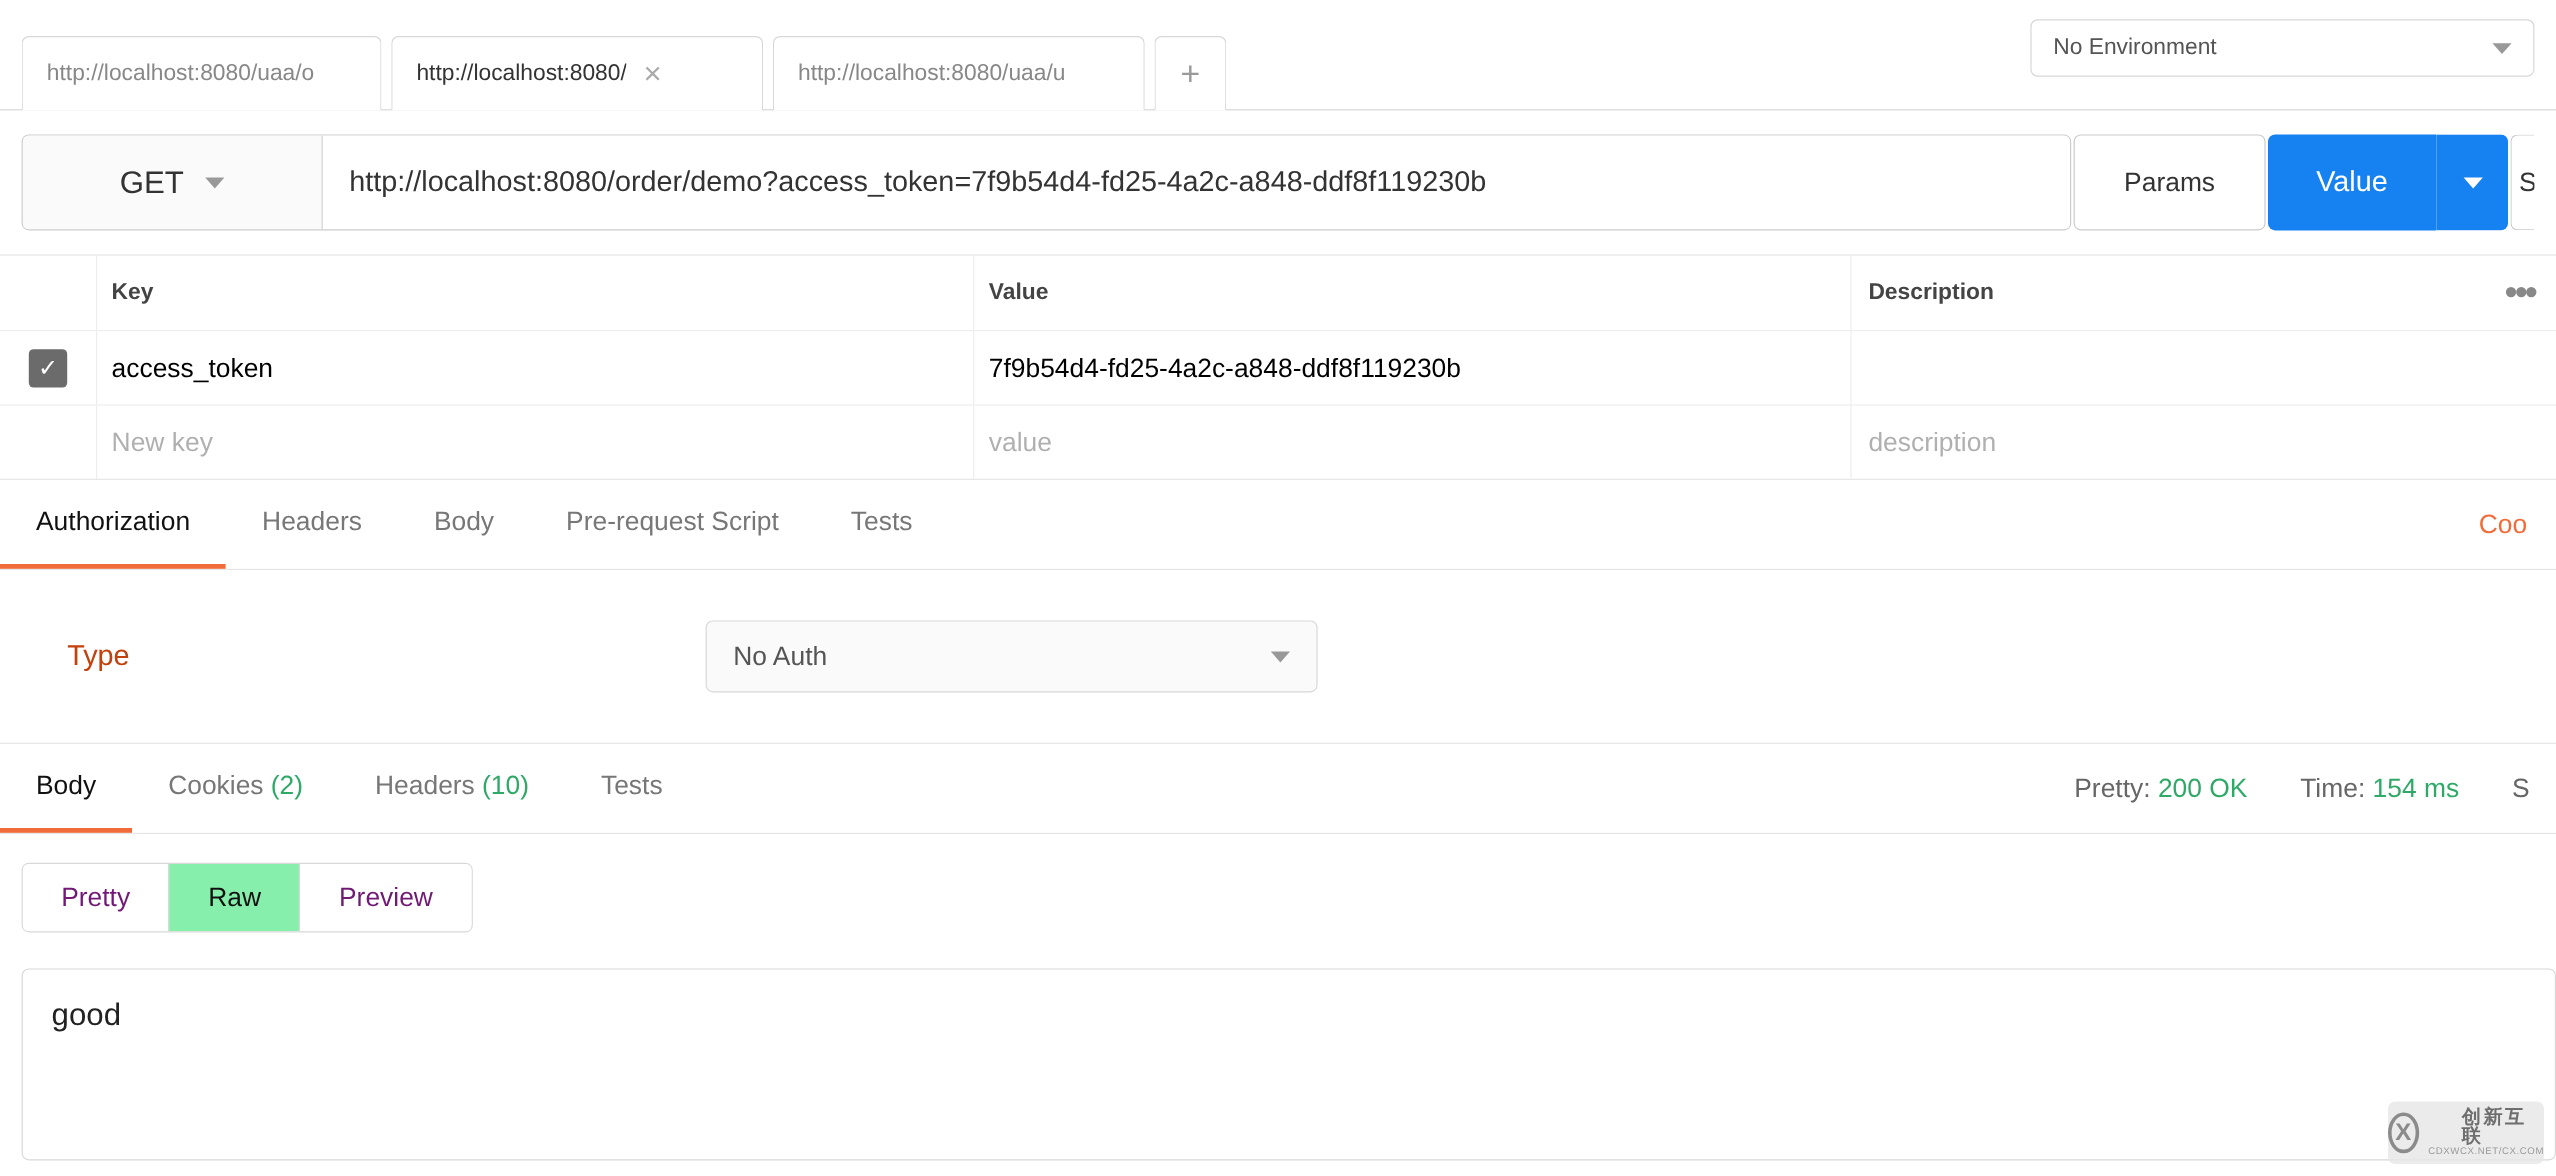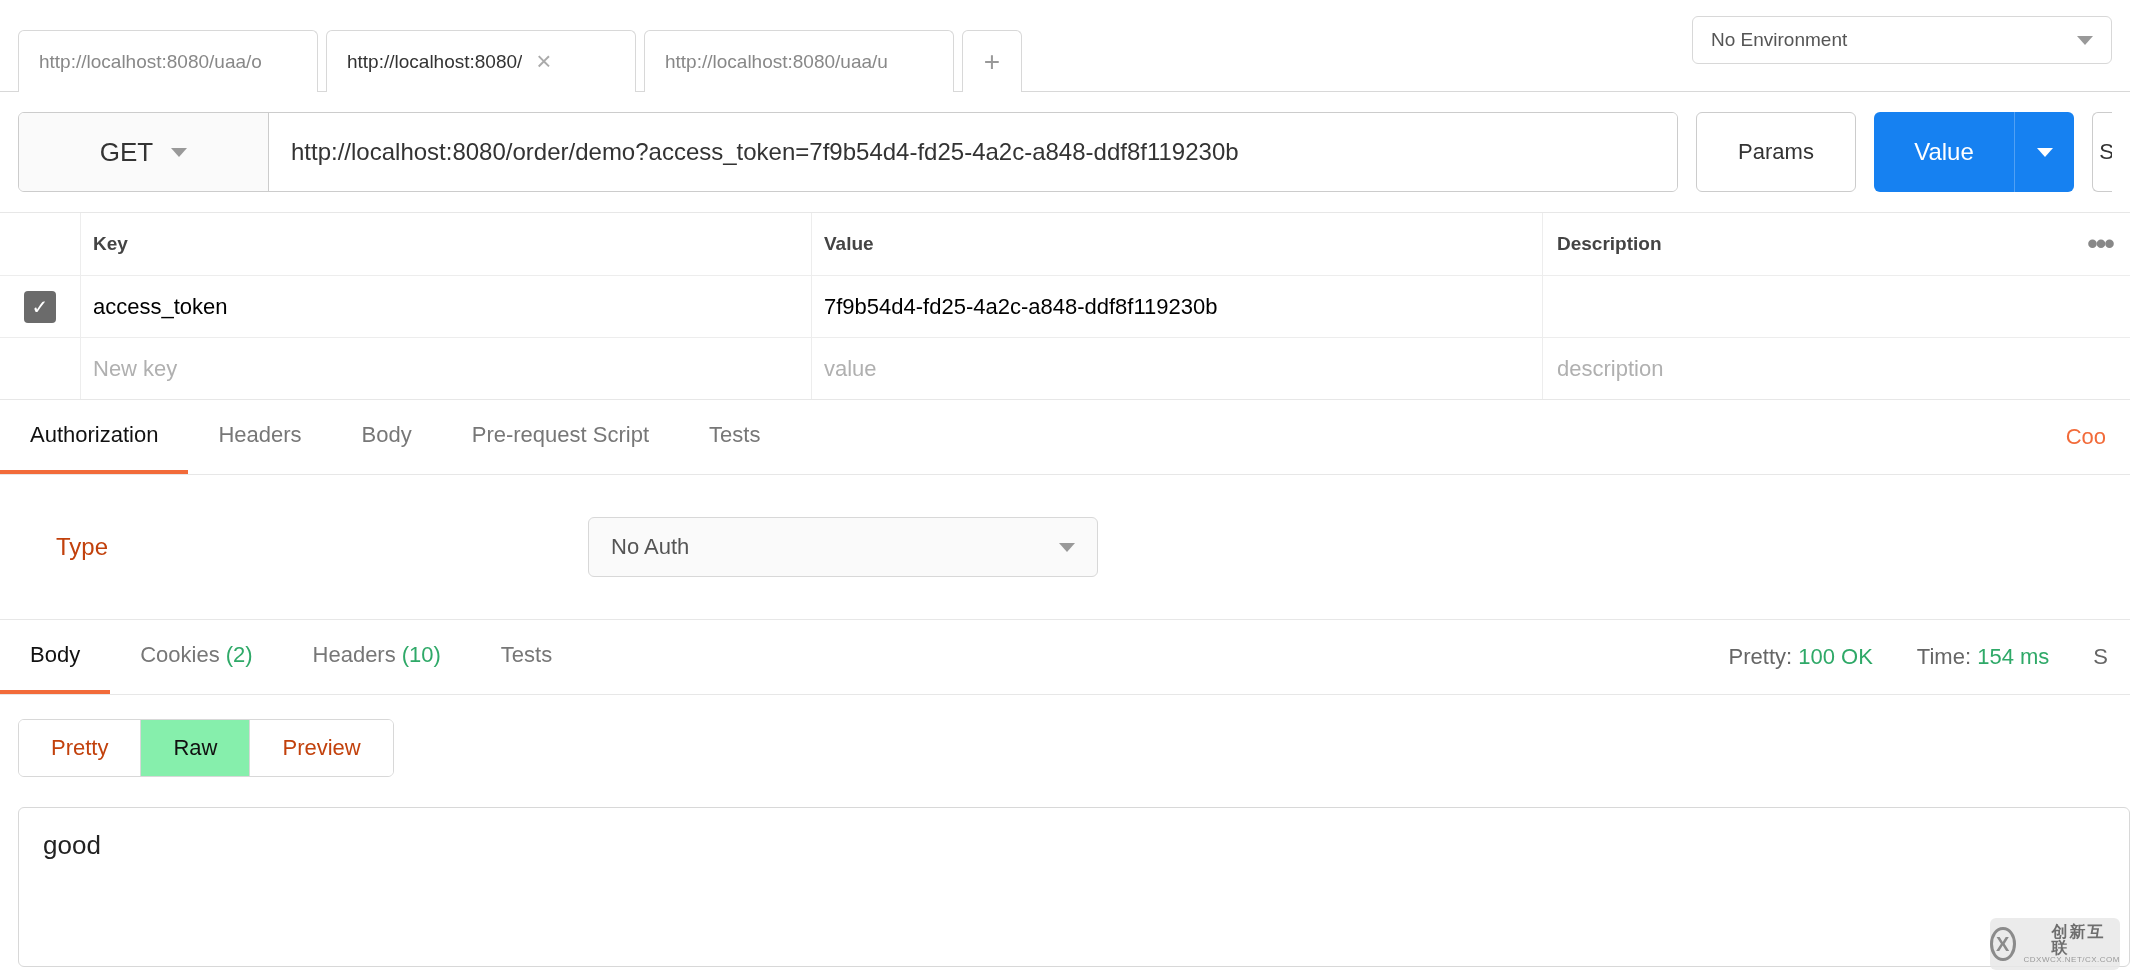--- a/index.html
+++ b/index.html
@@ -13,21 +13,21 @@
 .tab.w2 { width: 310px; }
 .tab.w3 { width: 310px; }
 .tab .label { overflow: hidden; text-overflow: ellipsis; }
 .tab-close { color: #aaa; font-size: 26px; cursor: pointer; }
 .tab-add { width: 60px; justify-content: center; color: #999; font-size: 28px; }
 
 .env { margin: 16px 18px 0 0; }
 .env-select { width: 420px; height: 48px; border: 1px solid #d8d8d8; border-radius: 6px; display: flex; align-items: center; justify-content: space-between; padding: 0 18px; color: #555; cursor: pointer; }
 .caret { width: 0; height: 0; border-left: 8px solid transparent; border-right: 8px solid transparent; border-top: 9px solid #999; }
 
-.req-row { display: flex; gap: 18px; padding: 20px 18px 20px 18px; align-items: center; }
+.req-row { display: flex; gap: 2px; padding: 20px 18px 20px 18px; align-items: center; }
 .req-box { display: flex; flex: 1; border: 1px solid #ccc; border-radius: 6px; height: 80px; overflow: hidden; }
 .method-select { width: 250px; border-right: 1px solid #ccc; display: flex; align-items: center; justify-content: center; gap: 18px; font-size: 26px; color: #333; background: #fafafa; cursor: pointer; }
 .url-input { flex: 1; border: 0; outline: 0; padding: 0 22px; font-size: 24px; color: #333; }
 .params-btn { width: 160px; height: 80px; border: 1px solid #ccc; border-radius: 6px; background: #fff; font-size: 22px; color: #333; cursor: pointer; }
 .send-group { display: flex; height: 80px; }
 .send-btn { width: 140px; background: #1681f1; color: #fff; border: 0; border-radius: 6px 0 0 6px; font-size: 24px; font-weight: 500; cursor: pointer; }
 .send-caret { width: 60px; background: #1681f1; border: 0; border-left: 1px solid rgba(255,255,255,0.25); border-radius: 0 6px 6px 0; display: flex; align-items: center; justify-content: center; cursor: pointer; }
 .send-caret .c { border-top-color: #fff; }
 .save-edge { width: 20px; height: 80px; border: 1px solid #ccc; border-radius: 6px 0 0 6px; border-right: 0; display: flex; align-items: center; justify-content: center; font-size: 22px; color: #333; background: #fff; overflow: hidden; padding-left: 8px; }
 
@@ -56,21 +56,21 @@
 .auth-type .label { font-size: 24px; color: #c2410c; }
 .auth-select { width: 510px; height: 60px; border: 1px solid #d8d8d8; border-radius: 6px; display: flex; align-items: center; justify-content: space-between; padding: 0 22px; background: #fafafa; color: #555; font-size: 22px; cursor: pointer; }
 
 .resp-tabs { display: flex; align-items: center; justify-content: space-between; border-bottom: 1px solid #e7e7e7; padding: 0 22px 0 0; }
 .rtabs-right { display: flex; align-items: center; gap: 44px; font-size: 22px; }
 .status-label { color: #666; }
 .status-val { color: #2fa968; }
 .count { color: #2fa968; margin-left: 6px; }
 
 .view-toggle { display: inline-flex; border: 1px solid #d8d8d8; border-radius: 6px; margin: 24px 0 24px 18px; overflow: hidden; height: 58px; }
-.view-btn { padding: 0 32px; font-size: 22px; color: #c2410c; background: #fff; border: 0; border-right: 1px solid #d8d8d8; cursor: pointer; }
+.view-btn { padding: 0 32px; font-size: 22px; color: #701a75; background: #fff; border: 0; border-right: 1px solid #d8d8d8; cursor: pointer; }
 .view-btn.last { border-right: 0; }
 .view-btn.active { color: #111; background: #86efac; }
 
 .resp-body { margin: 6px 0 0 18px; border: 1px solid #d8d8d8; border-radius: 6px; height: 160px; padding: 22px 24px; font-size: 26px; color: #222; font-family: inherit; overflow: auto; }
 
 .watermark { position: absolute; right: 10px; bottom: 10px; width: 130px; height: 52px; background: #e8e8e8; border-radius: 6px; display: flex; align-items: center; justify-content: center; gap: 8px; opacity: 0.85; font-family: sans-serif; }
 .wm-ico { width: 34px; height: 34px; border: 3px solid #777; border-radius: 50%; display: flex; align-items: center; justify-content: center; color: #777; font-weight: bold; font-size: 20px; }
 .wm-txt { display: flex; flex-direction: column; line-height: 1; }
 .wm-cn { font-size: 16px; color: #555; font-weight: 600; letter-spacing: 2px; margin-left: 28px; }
 .wm-en { font-size: 8px; color: #888; letter-spacing: 0.5px; }
@@ -185,21 +185,21 @@
 
 
 <div class="resp-tabs">
   <div class="rtabs-left">
     <div class="rtab active"><span>Body</span></div>
     <div class="rtab"><span>Cookies</span><span class="count">(2)</span></div>
     <div class="rtab"><span>Headers</span><span class="count">(10)</span></div>
     <div class="rtab"><span>Tests</span></div>
   </div>
   <div class="rtabs-right">
-    <span><span class="status-label">Pretty:</span> <span class="status-val">100 OK</span></span>
+    <span><span class="status-label">Pretty:</span> <span class="status-val">200 OK</span></span>
     <span><span class="status-label">Time:</span> <span class="status-val">154 ms</span></span>
     <span class="status-label">S</span>
   </div>
 </div>
 
 
 <div class="view-toggle">
   <button class="view-btn">Pretty</button>
   <button class="view-btn active">Raw</button>
   <button class="view-btn last">Preview</button>

